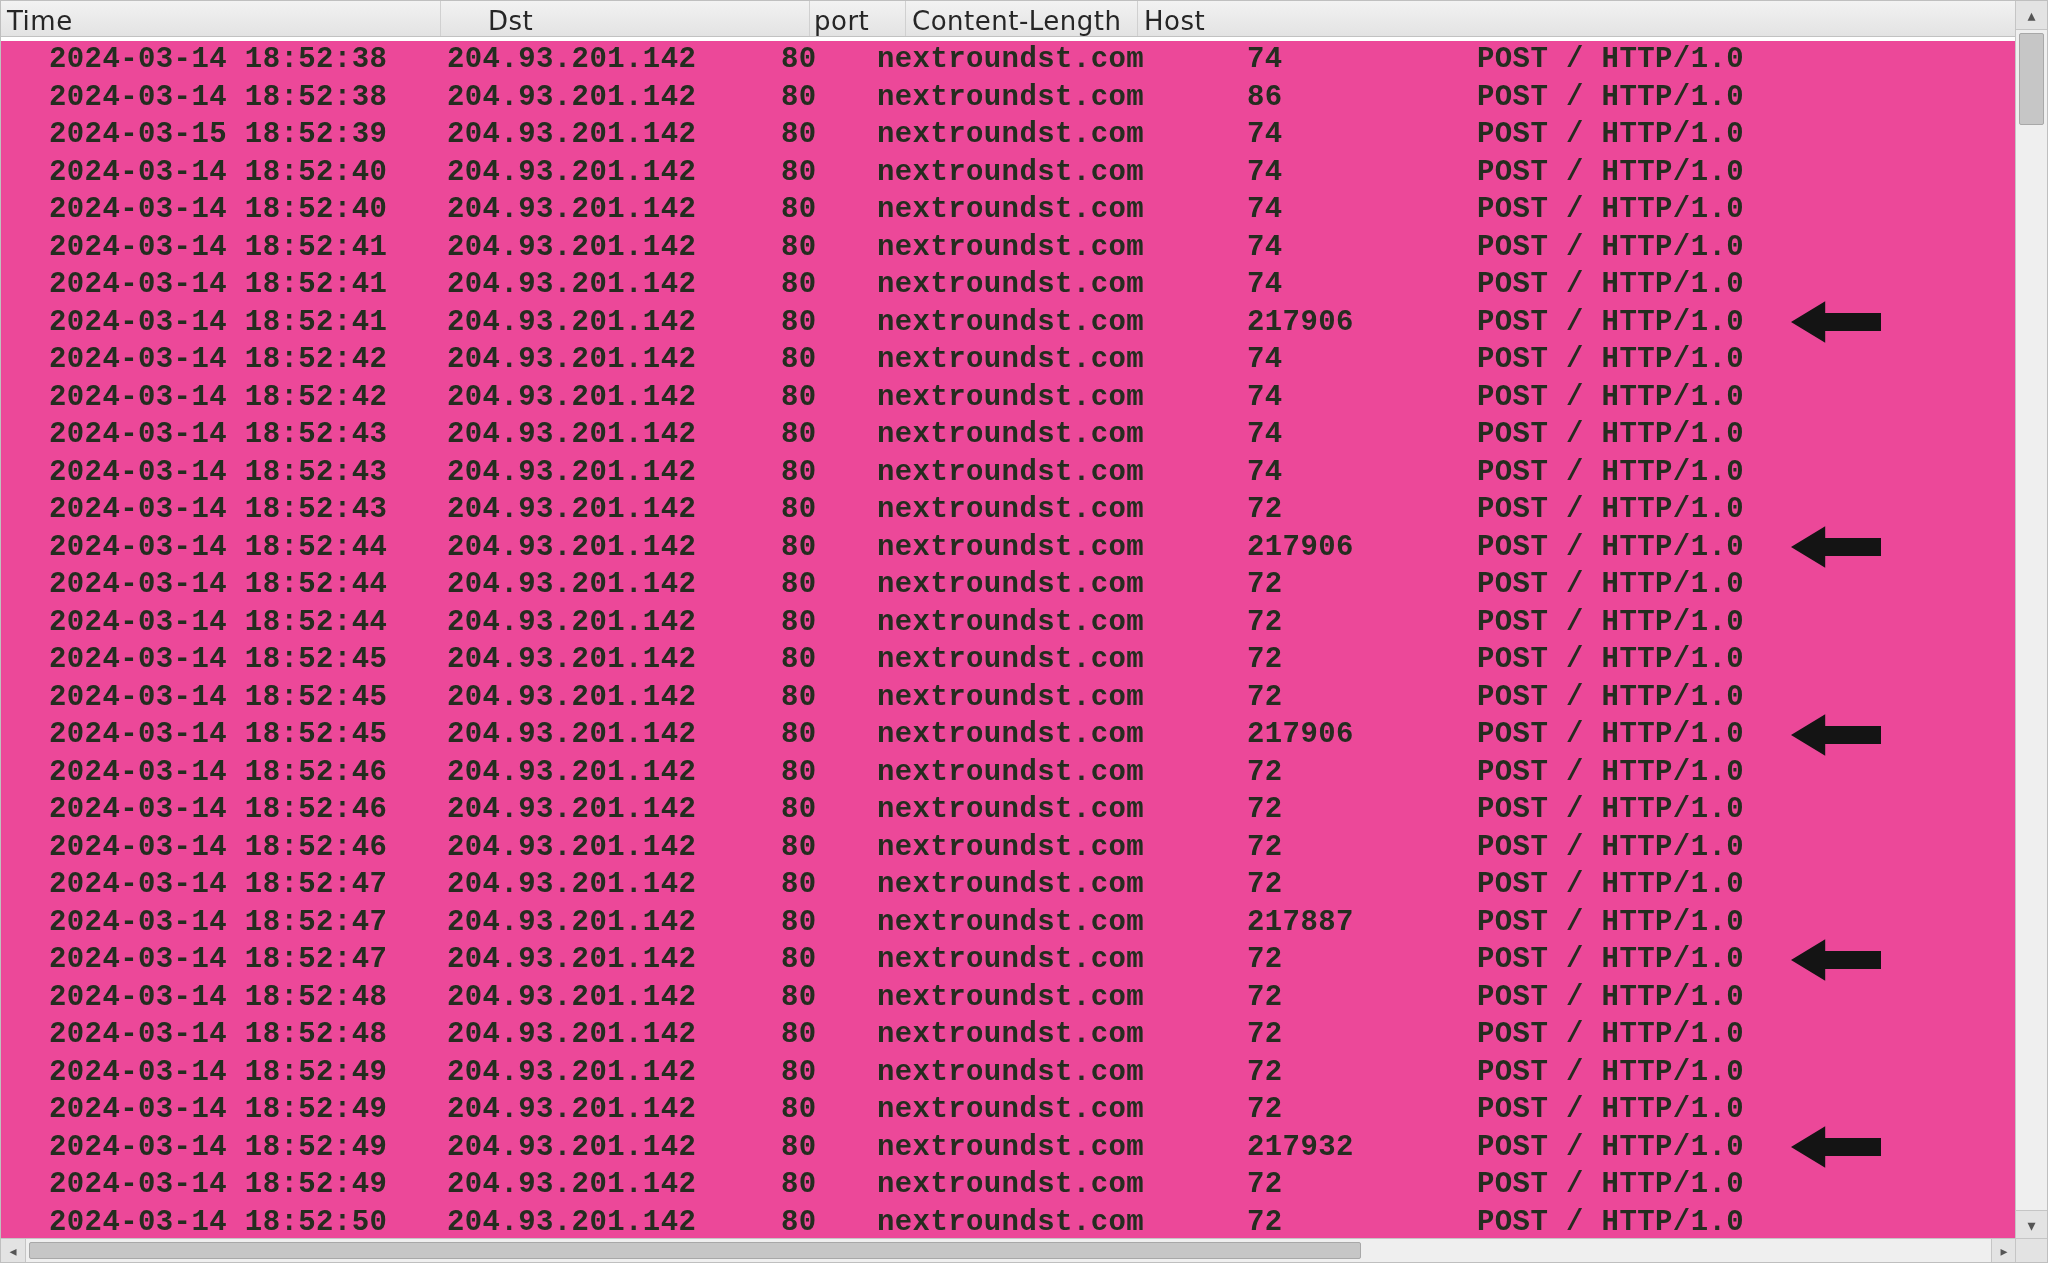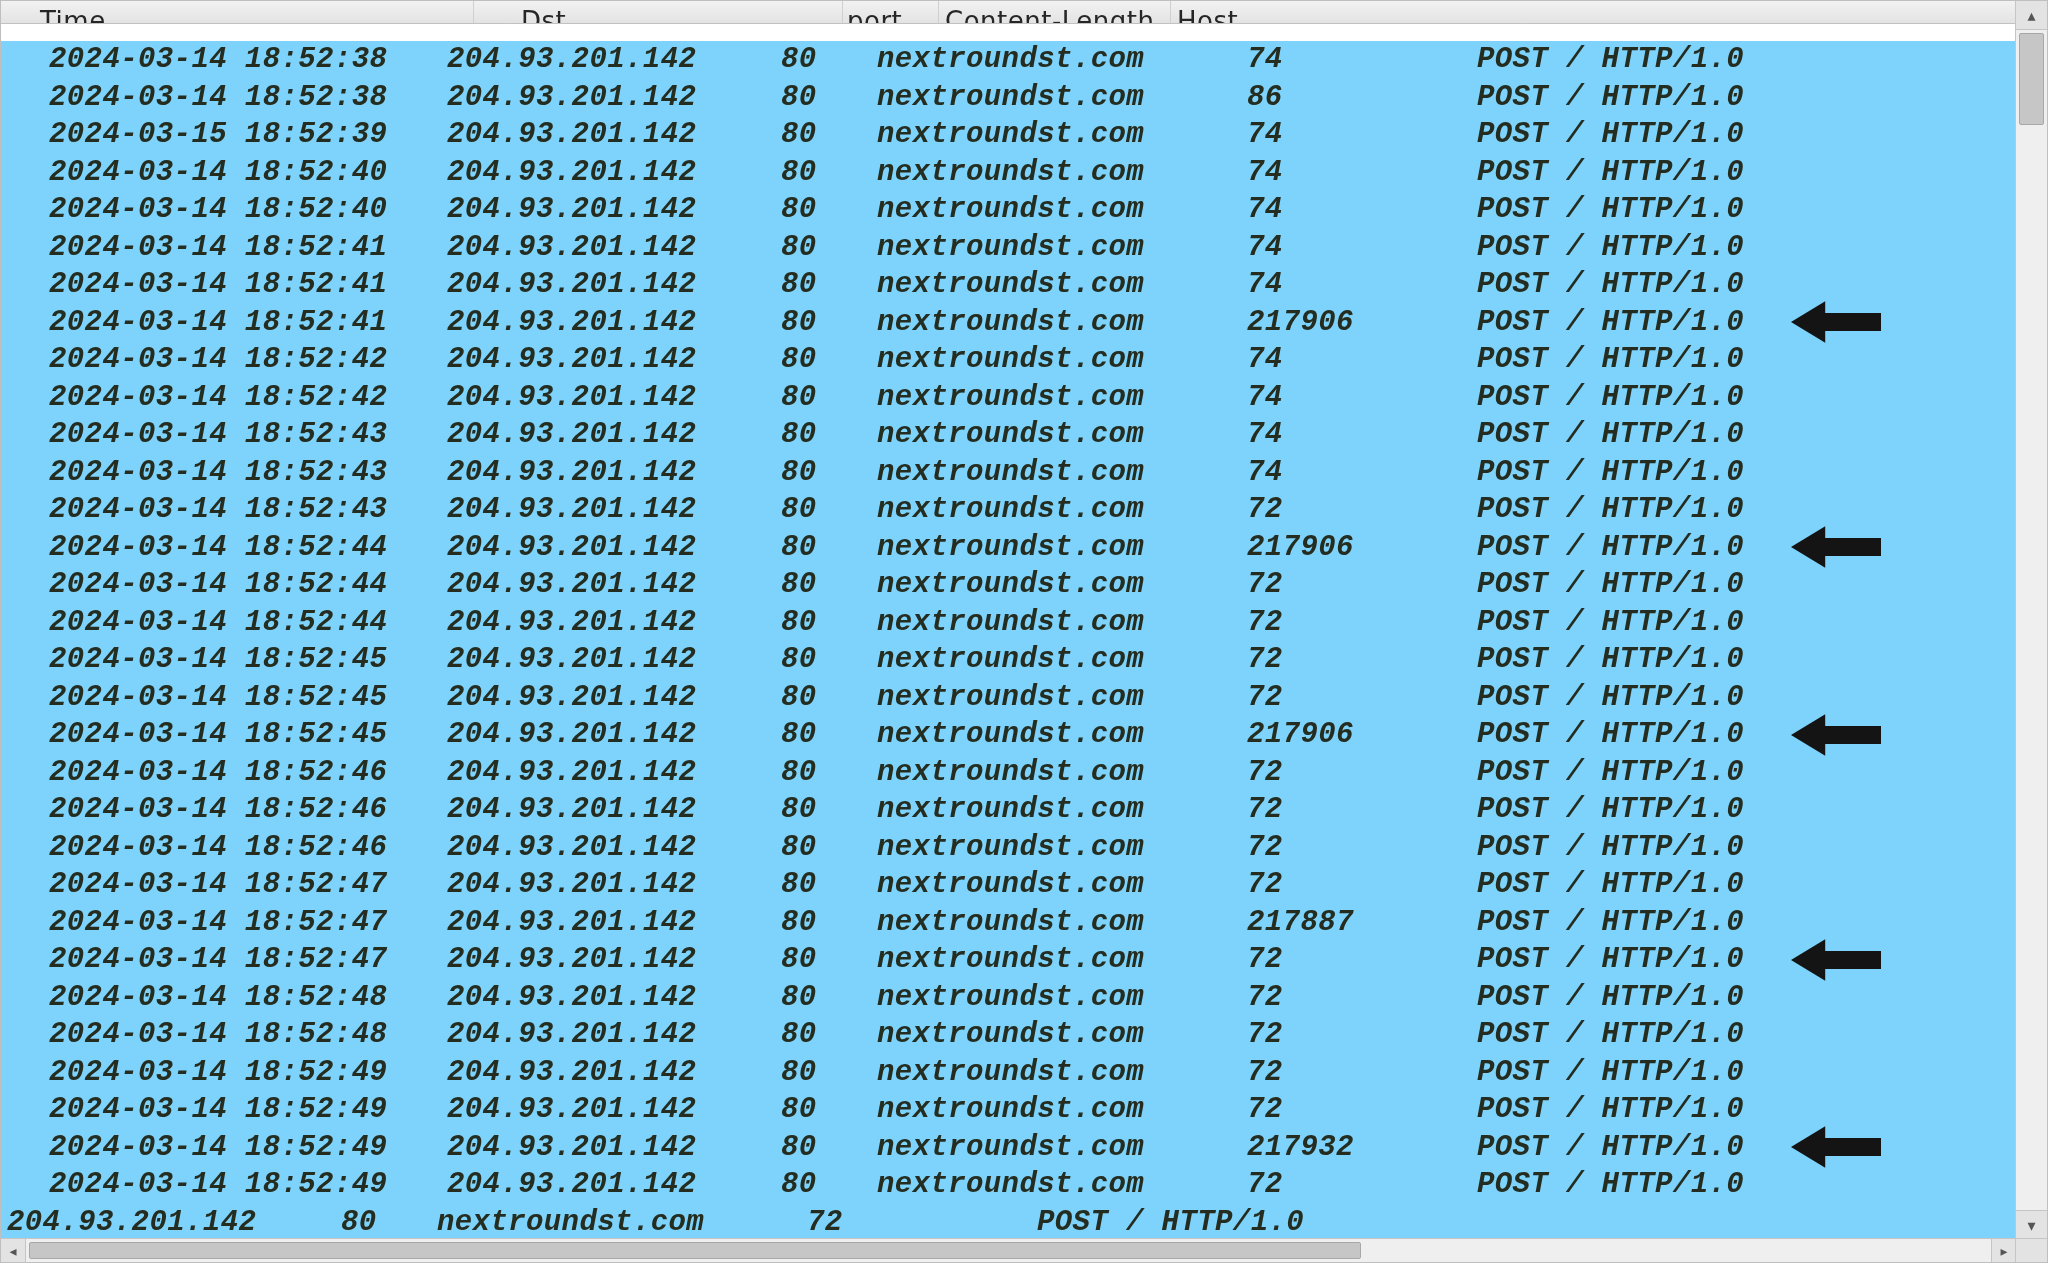--- a/index.html
+++ b/index.html
@@ -17,27 +17,26 @@
     height: 1263px;
     box-sizing: border-box;
     background: #ffffff;
     border: 1px solid #bfbfbf;
   }
   .header-row {
     position: absolute;
     top: 0;
     left: 0;
     right: 31px;
-    height: 23px;
+    height: 36px;
     background: linear-gradient(#f2f2f2, #e3e3e3);
     border-bottom: 1px solid #c2c2c2;
     display: flex;
     align-items: center;
     box-sizing: border-box;
-    padding-left: 33px;
   }
   .header-cell {
     height: 100%;
     line-height: 40px;
     font-size: 26px;
     color: #262626;
     border-right: 1px solid #d0d0d0;
     padding-left: 6px;
     box-sizing: border-box;
     overflow: hidden;
@@ -46,22 +45,21 @@
     letter-spacing: 0.5px;
     cursor: pointer;
   }
   .body-area {
     position: absolute;
     top: 40px;
     left: 0;
     right: 31px;
     bottom: 23px;
     overflow: hidden;
-    background: #7dd3fc;
-    font-style: italic;
+    background: #ec4899;
   }
   .data-row {
     height: 37.5px;
     line-height: 37.5px;
     display: flex;
     font-family: "Courier New", monospace;
     font-size: 29px;
     font-weight: 600;
     color: #252d20;
     white-space: nowrap;
@@ -433,20 +431,21 @@
       </div>
       <div class="data-row">
         <div class="data-cell col-time">2024-03-14 18:52:49</div>
         <div class="data-cell col-dst">204.93.201.142</div>
         <div class="data-cell col-port">80</div>
         <div class="data-cell col-host">nextroundst.com</div>
         <div class="data-cell col-len">72</div>
         <div class="data-cell col-info">POST / HTTP/1.0</div>
       </div>
       <div class="data-row">
+        <div class="data-cell col-time">2024-03-14 18:52:50</div>
         <div class="data-cell col-dst">204.93.201.142</div>
         <div class="data-cell col-port">80</div>
         <div class="data-cell col-host">nextroundst.com</div>
         <div class="data-cell col-len">72</div>
         <div class="data-cell col-info">POST / HTTP/1.0</div>
       </div>
     </div>
 
   <div class="arrow-layer" id="arrow-layer">
       <div class="arrow" style="top: 257.25px;"><svg viewBox="0 0 100 50" xmlns="http://www.w3.org/2000/svg">

